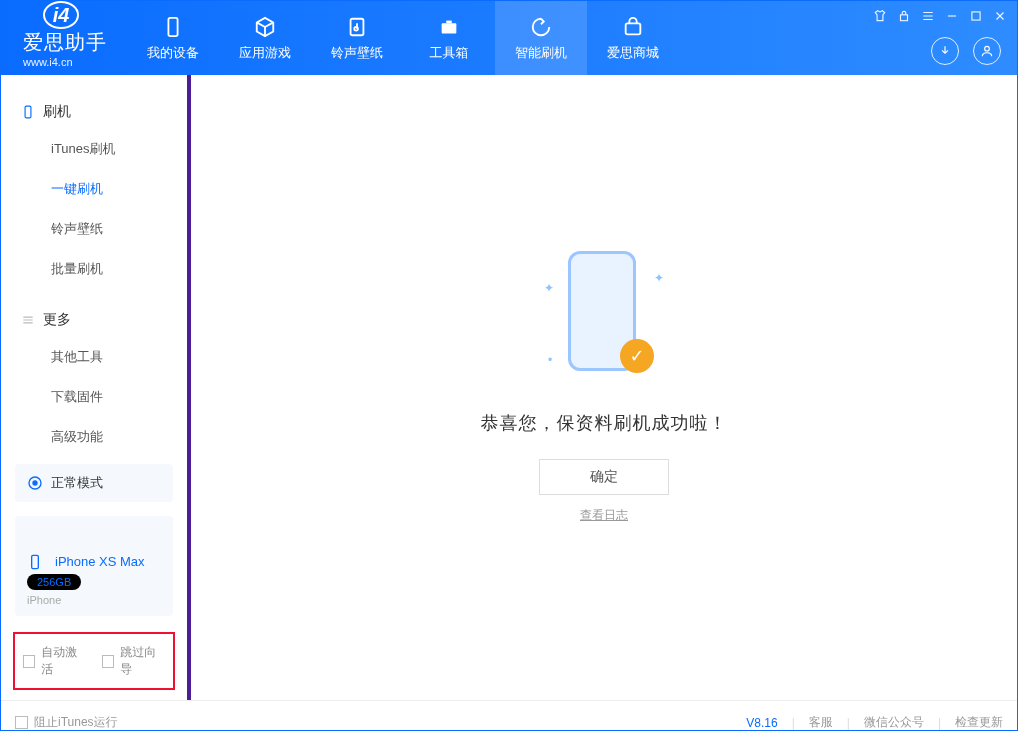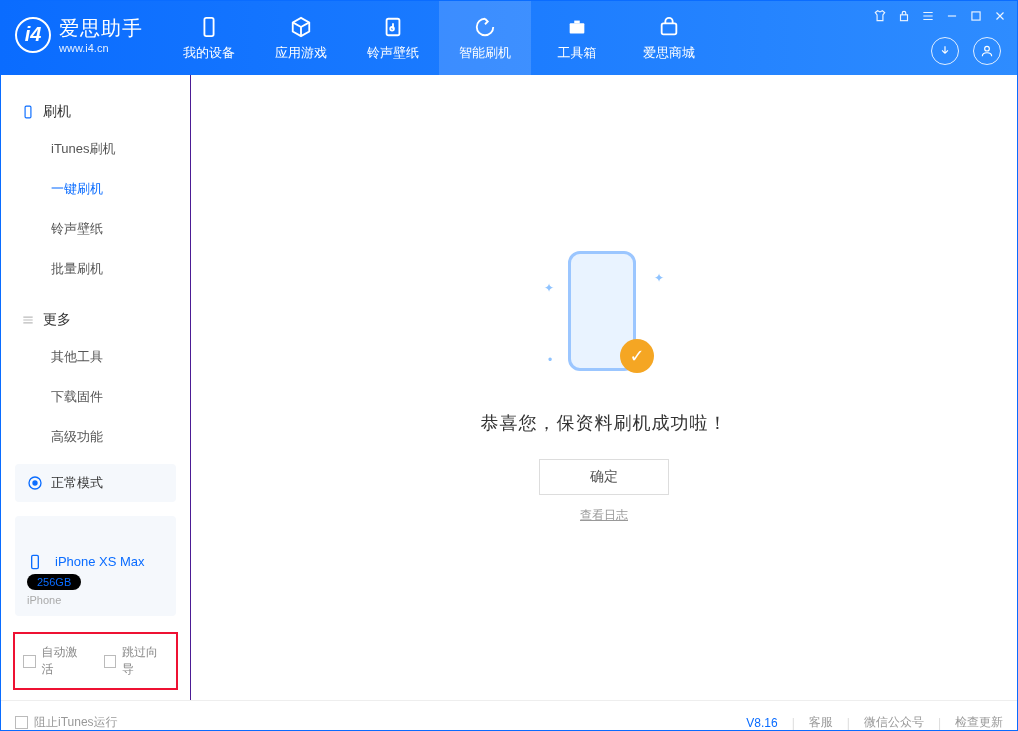--- a/index.html
+++ b/index.html
@@ -1,38 +1,38 @@
 <!DOCTYPE html>
 <html><head>
 <meta charset="utf-8">
 <style>
 * { margin: 0; padding: 0; box-sizing: border-box; font-family: "Microsoft YaHei", Arial, sans-serif; }
 body { background: #fff; width: 1018px; height: 731px; overflow: hidden; border: 1px solid #0a6cff; position: relative; }
 
 
 .header { height: 74px; background: linear-gradient(90deg, #0a6cff 0%, #2e8cff 100%); display: flex; align-items: stretch; color: #fff; position: relative; }
-.logo-area { display: flex; align-items: center; padding: 0 20px 7px 14px; }
+.logo-area { display: flex; align-items: center; padding: 0 20px 7px 14px; flex-direction: column; }
 .logo-circle { width: 36px; height: 36px; border: 2.5px solid #fff; border-radius: 50%; display: flex; align-items: center; justify-content: center; font-weight: bold; font-size: 20px; font-style: italic; }
 .logo-text { margin-left: 8px; }
 .logo-text .cn { font-size: 20px; font-weight: 500; letter-spacing: 1px; }
 .logo-text .en { font-size: 11px; opacity: 0.9; }
 
 .nav-tabs { display: flex; height: 100%; }
 .nav-tab { width: 92px; display: flex; flex-direction: column; align-items: center; justify-content: center; gap: 4px; cursor: pointer; font-size: 13px; }
 .nav-tab.active { background: rgba(255,255,255,0.15); }
 .nav-tab .icon { width: 26px; height: 26px; display: flex; align-items: center; justify-content: center; }
 
 .header-right { position: absolute; right: 10px; top: 8px; display: flex; gap: 10px; align-items: center; }
 .win-btn { width: 14px; height: 14px; cursor: pointer; opacity: 0.9; }
 .header-icons-big { position: absolute; right: 16px; bottom: 10px; display: flex; gap: 14px; }
 .big-circle { width: 28px; height: 28px; border: 1.5px solid rgba(255,255,255,0.85); border-radius: 50%; display: flex; align-items: center; justify-content: center; cursor: pointer; }
 
 
 .body { display: flex; height: calc(100% - 74px - 30px); }
-.sidebar { width: 190px; border-right: 1px solid #4c1d95; padding-top: 20px; display: flex; flex-direction: column; }
+.sidebar { width: 190px; border-right: 4px solid #4c1d95; padding-top: 20px; display: flex; flex-direction: column; }
 .sb-section-title { display: flex; align-items: center; gap: 8px; padding: 8px 20px; font-size: 14px; color: #333; }
 .sb-section-title .ic { width: 14px; height: 14px; }
 .sb-item { padding: 11px 20px 11px 50px; font-size: 13px; color: #555; cursor: pointer; }
 .sb-item.active { color: #0a6cff; }
 .sb-spacer { flex: 1; }
 
 .device-box { margin: 4px 14px 10px; background: #f5f8fc; border-radius: 4px; padding: 10px 12px; font-size: 13px; }
 .device-box.mode { display: flex; align-items: center; gap: 8px; color: #333; }
 .badge { display: inline-block; background: #000000; color: #0a6cff; border-radius: 10px; padding: 2px 10px; font-size: 11px; margin-top: 4px; }
 .dev-sub { color: #aaa; font-size: 11px; margin-top: 4px; }
@@ -94,37 +94,37 @@
     <div class="nav-tab">
       <div class="icon">
           <svg width="22" height="22" viewBox="0 0 24 24" fill="none" stroke="#fff" stroke-width="2">
             <rect x="5" y="3" width="14" height="18" rx="2"></rect>
             <path d="M12 8v6"></path>
             <circle cx="11" cy="14" r="2"></circle>
           </svg>
         </div>
       <span>铃声壁纸</span>
     </div>
-    <div class="nav-tab active">
-      <div class="icon">
-          <svg width="22" height="22" viewBox="0 0 24 24" fill="none" stroke="#fff" stroke-width="2">
-            <path d="M12 3a9 9 0 1 0 9 9"></path>
-            <path d="M12 3l3 3-3 3"></path>
-          </svg>
-        </div>
-      <span>智能刷机</span>
-    </div>
     <div class="nav-tab">
       <div class="icon">
           <svg width="22" height="22" viewBox="0 0 24 24" fill="#fff">
             <rect x="4" y="8" width="16" height="11" rx="1"></rect>
             <rect x="9" y="5" width="6" height="3"></rect>
           </svg>
         </div>
       <span>工具箱</span>
+    </div>
+    <div class="nav-tab active">
+      <div class="icon">
+          <svg width="22" height="22" viewBox="0 0 24 24" fill="none" stroke="#fff" stroke-width="2">
+            <path d="M12 3a9 9 0 1 0 9 9"></path>
+            <path d="M12 3l3 3-3 3"></path>
+          </svg>
+        </div>
+      <span>智能刷机</span>
     </div>
     <div class="nav-tab">
       <div class="icon">
           <svg width="22" height="22" viewBox="0 0 24 24" fill="none" stroke="#fff" stroke-width="2">
             <rect x="4" y="8" width="16" height="12" rx="2"></rect>
             <path d="M8 8V6a4 4 0 0 1 8 0v2"></path>
           </svg>
         </div>
       <span>爱思商城</span>
     </div>

